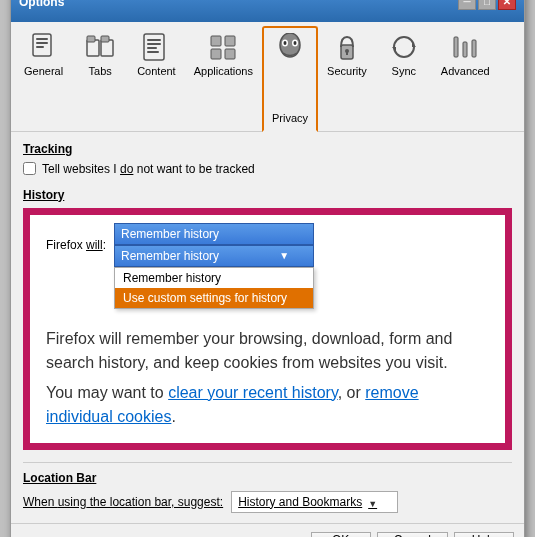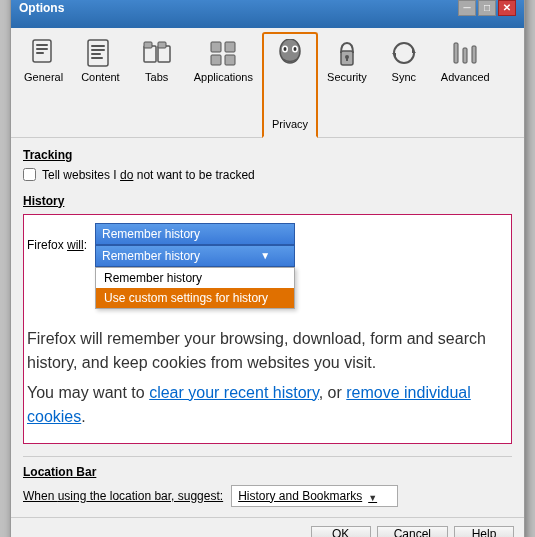--- a/index.html
+++ b/index.html
@@ -224,40 +224,40 @@
           <rect x="7" y="10" width="12" height="2" rx="1" fill="#555"></rect>
           <rect x="7" y="14" width="8" height="2" rx="1" fill="#555"></rect>
         </svg>
       </div>
       <span>General</span>
     </div>
 
     <div class="tab-btn">
       <div class="tab-icon">
         <svg width="30" height="30" viewBox="0 0 30 30">
+          <rect x="2" y="8" width="12" height="16" rx="1" fill="none" stroke="#555" stroke-width="1.5"></rect>
+          <rect x="16" y="8" width="12" height="16" rx="1" fill="none" stroke="#555" stroke-width="1.5"></rect>
+          <rect x="2" y="4" width="8" height="6" rx="1" fill="#aaa" stroke="#555" stroke-width="1"></rect>
+          <rect x="16" y="4" width="8" height="6" rx="1" fill="#aaa" stroke="#555" stroke-width="1"></rect>
+        </svg>
+      </div>
+      <span>Tabs</span>
+    </div>
+
+    <div class="tab-btn">
+      <div class="tab-icon">
+        <svg width="30" height="30" viewBox="0 0 30 30">
           <rect x="3" y="2" width="20" height="26" rx="2" fill="none" stroke="#555" stroke-width="1.5"></rect>
           <rect x="6" y="7" width="14" height="2" rx="1" fill="#555"></rect>
           <rect x="6" y="11" width="14" height="2" rx="1" fill="#555"></rect>
           <rect x="6" y="15" width="10" height="2" rx="1" fill="#555"></rect>
           <rect x="6" y="19" width="12" height="2" rx="1" fill="#555"></rect>
         </svg>
       </div>
       <span>Content</span>
-    </div>
-
-    <div class="tab-btn">
-      <div class="tab-icon">
-        <svg width="30" height="30" viewBox="0 0 30 30">
-          <rect x="2" y="8" width="12" height="16" rx="1" fill="none" stroke="#555" stroke-width="1.5"></rect>
-          <rect x="16" y="8" width="12" height="16" rx="1" fill="none" stroke="#555" stroke-width="1.5"></rect>
-          <rect x="2" y="4" width="8" height="6" rx="1" fill="#aaa" stroke="#555" stroke-width="1"></rect>
-          <rect x="16" y="4" width="8" height="6" rx="1" fill="#aaa" stroke="#555" stroke-width="1"></rect>
-        </svg>
-      </div>
-      <span>Tabs</span>
     </div>
 
     <div class="tab-btn">
       <div class="tab-icon">
         <svg width="30" height="30" viewBox="0 0 30 30">
           <rect x="3" y="4" width="10" height="10" rx="1" fill="#aaa" stroke="#555" stroke-width="1"></rect>
           <rect x="17" y="4" width="10" height="10" rx="1" fill="#aaa" stroke="#555" stroke-width="1"></rect>
           <rect x="3" y="17" width="10" height="10" rx="1" fill="#aaa" stroke="#555" stroke-width="1"></rect>
           <rect x="17" y="17" width="10" height="10" rx="1" fill="#aaa" stroke="#555" stroke-width="1"></rect>
         </svg>
@@ -320,21 +320,21 @@
     <div class="section">
       <div class="section-label">Tracking</div>
       <div class="checkbox-row">
         <input type="checkbox" style="">
         <span>Tell websites I <span class="underline">do</span> not want to be tracked</span>
       </div>
     </div>
 
     <div class="section">
       <div class="section-label">History</div>
-      <div style="border: 1px solid #be185d; padding: 8px 3px; background: white; position: relative;">
+      <div style="border: 7px solid #be185d; padding: 8px 16px; background: white; position: relative;">
         <div class="history-row">
           <span>Firefox <span class="underline">will</span>:</span>
           <div class="dropdown-wrapper">
             <div class="dropdown-select" style="display:flex;align-items:center;justify-content:space-between;">Remember history</div>
 
             <div style="position:relative;">
               <div style="background: linear-gradient(to bottom, #5a9ae8, #3a7ad8); color: white; border: 1px solid #2a5aa8; padding: 3px 24px 3px 6px; font-size: 12px; cursor: pointer; width: 200px; display: flex; align-items: center; justify-content: space-between;">
                 <span>Remember history</span>
                 <span style="margin-left:auto; color:white; font-size:10px;">▼</span>
               </div>

